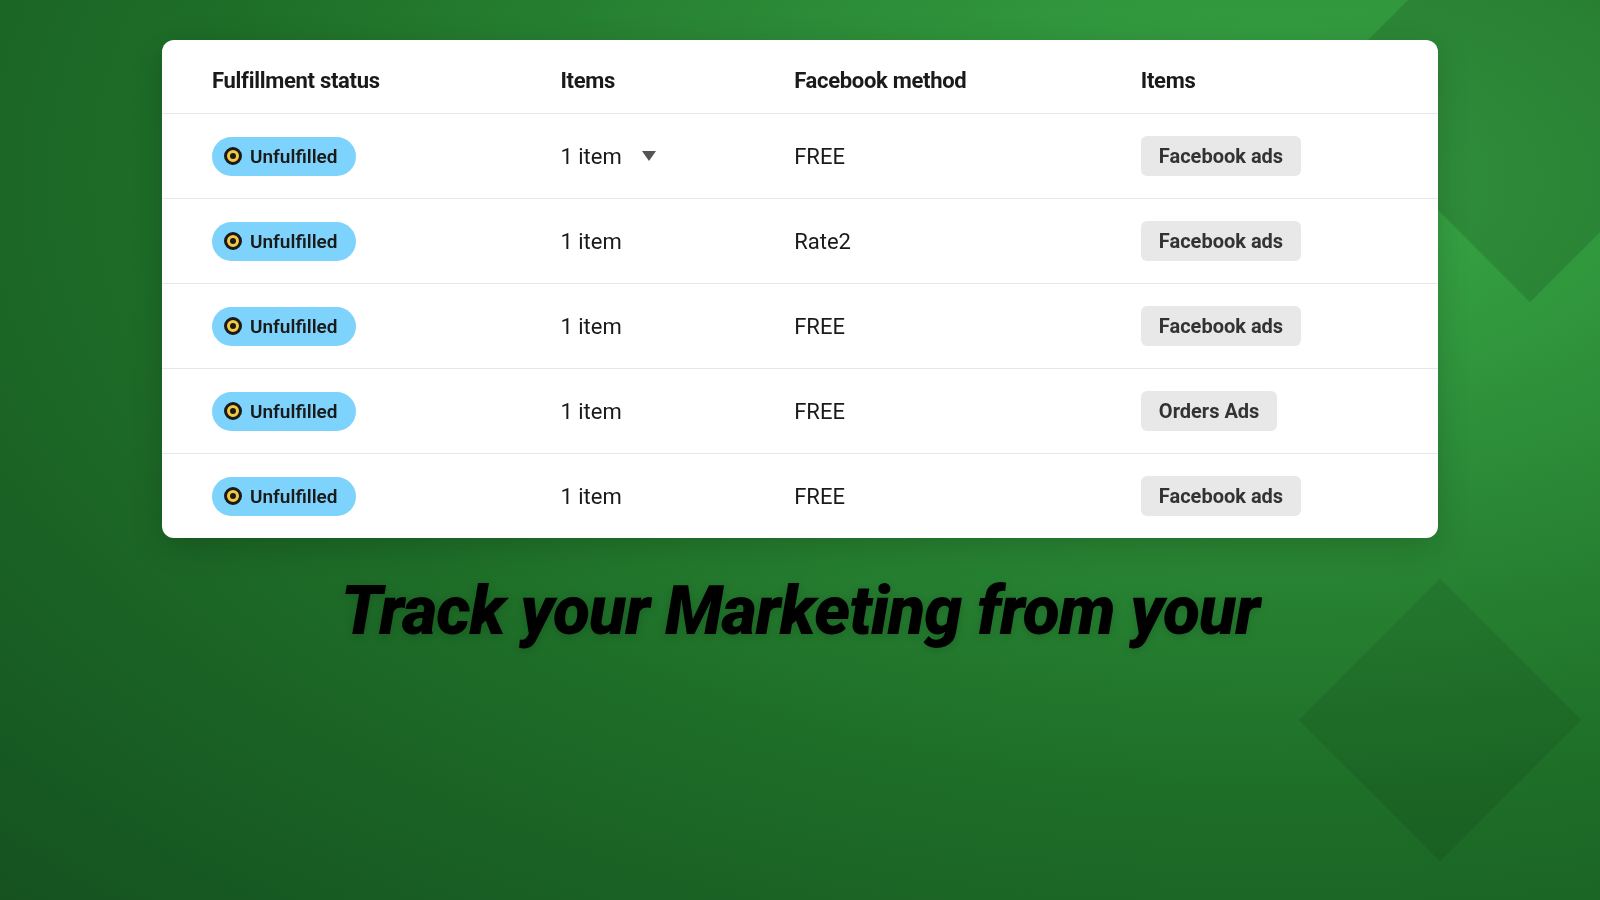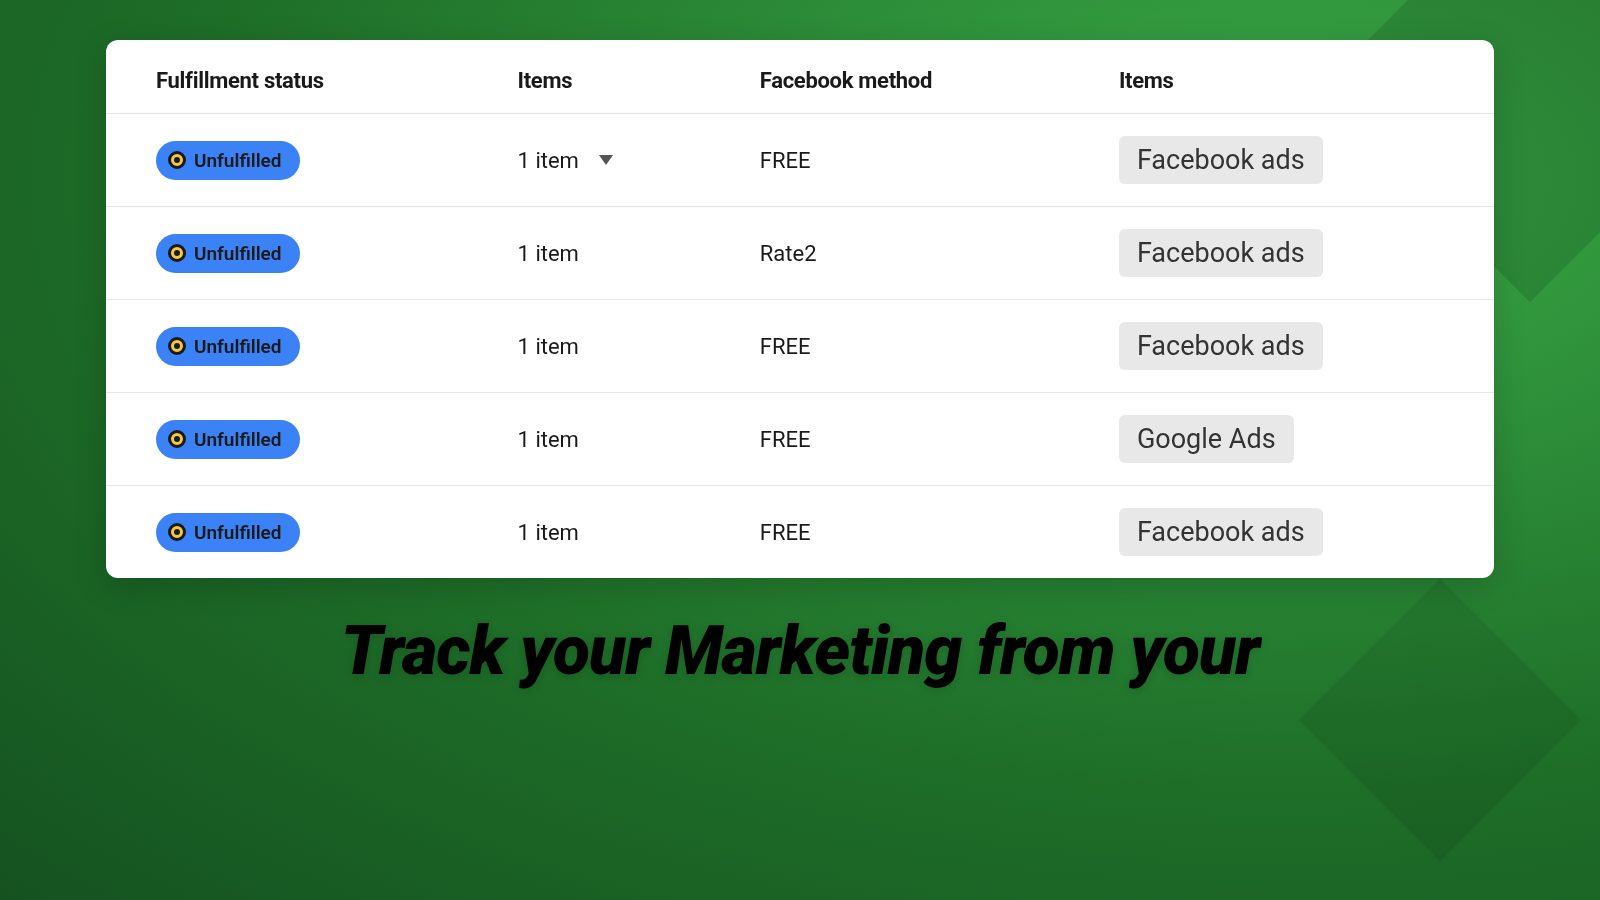--- a/index.html
+++ b/index.html
@@ -57,21 +57,21 @@
       flex-direction: column;
       align-items: center;
       width: 100%;
       height: 100%;
       padding-top: 40px;
     }
 
     .table-card {
       background: #ffffff;
       border-radius: 12px;
-      width: 1388px;
+      width: 1276px;
       overflow: hidden;
       box-shadow: 0 8px 32px rgba(0,0,0,0.18);
     }
 
     .table {
       width: 100%;
       border-collapse: collapse;
     }
 
     .table thead tr {
@@ -107,21 +107,21 @@
     }
 
     .table tbody td:first-child {
       padding-left: 50px;
     }
 
     .status-badge {
       display: inline-flex;
       align-items: center;
       gap: 8px;
-      background: #3b82f6;
+      background: #7dd3fc;
       border-radius: 50px;
       padding: 8px 18px 8px 12px;
       font-size: 19px;
       font-weight: 600;
       color: #1a1a1a;
       white-space: nowrap;
       text-align: center;
     }
 
     .status-icon {
@@ -166,23 +166,23 @@
       font-size: 22px;
       color: #1a1a1a;
       font-weight: 400;
     }
 
     .tag-badge {
       display: inline-block;
       background: #e8e8e8;
       border-radius: 6px;
       padding: 8px 18px;
-      font-size: 27px;
+      font-size: 20px;
       color: #333;
-      font-weight: 400;
+      font-weight: 700;
     }
 
     .bottom-text {
       margin-top: 36px;
       text-align: center;
       color: #000000;
     }
 
     .bottom-text .line1 {
       font-size: 68px;
@@ -281,21 +281,21 @@
         <span class="status-icon"></span>
         <span>Unfulfilled</span>
       </span>
     </td>
             <td>
         <div class="items-cell">
           <span>1 item</span>
         </div>
       </td>
             <td class="delivery-cell"><span>FREE</span></td>
-            <td><span class="tag-badge">Google Ads</span></td>
+            <td><span class="tag-badge">Orders Ads</span></td>
           </tr>
           <tr>
             <td>
       <span class="status-badge">
         <span class="status-icon"></span>
         <span>Unfulfilled</span>
       </span>
     </td>
             <td>
         <div class="items-cell">

